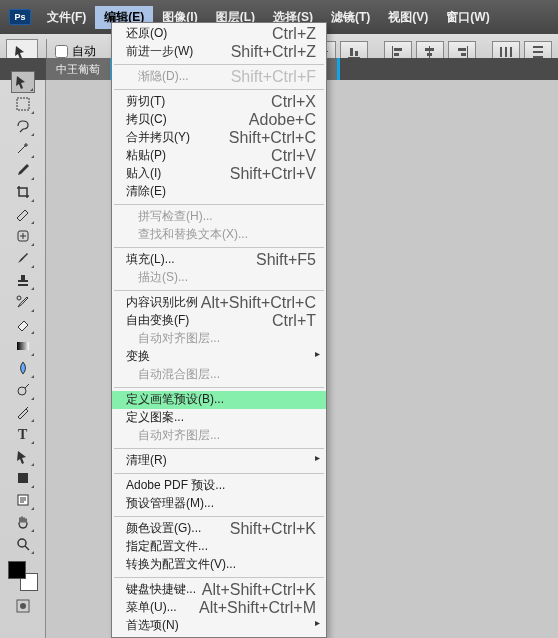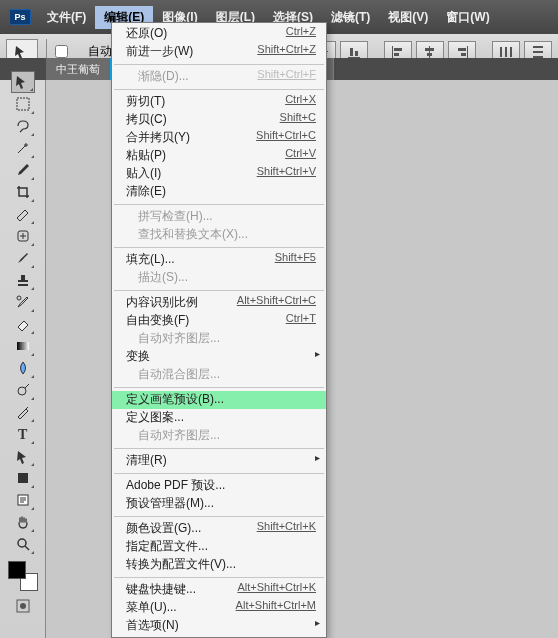--- a/index.html
+++ b/index.html
@@ -8,38 +8,38 @@
   .logo { width:28px; height:18px; margin:0 4px; display:flex; align-items:center; justify-content:center; }
   .logo-box { width:22px; height:16px; background:#0b3c73; border:1px solid #1a5ca8; border-radius:2px; color:#fff; font-size:9px; font-weight:bold; display:flex; align-items:center; justify-content:center; }
   .menu-item { padding:3px 9px; cursor:default; font-size:12px;font-weight:bold; }
   .menu-item.active { background:#a9c2e6; color:#000; }
   .optionbar { height:36px; background:linear-gradient(#dedede,#c9c9c9); border-bottom:1px solid #8a8a8a; display:flex; align-items:center; padding:0 6px; gap:8px; }
   .opt-icon { width:32px; height:26px; border:1px solid #8a8a8a; background:#eee; display:flex; align-items:center; justify-content:center; }
   .opt-divider { width:1px; height:26px; background:#8a8a8a; }
   .rt-icons { display:flex; gap:4px; margin-left:auto; }
   .rt-btn { width:28px; height:22px; border:1px solid #888; background:linear-gradient(#eee,#d0d0d0); display:flex; align-items:center; justify-content:center; }
   .tabs { height:22px; background:#4a4a4a; display:flex; align-items:stretch; padding-left:46px; }
-  .tab { background:#6c6c6c; color:#eee; font-size:11px; padding:3px 10px; display:flex; align-items:center; gap:6px; border-right:1px solid #0ea5e9; max-width:200px; overflow:hidden; white-space:nowrap; }
+  .tab { background:#6c6c6c; color:#eee; font-size:11px; padding:3px 10px; display:flex; align-items:center; gap:6px; border-right:3px solid #0ea5e9; max-width:200px; overflow:hidden; white-space:nowrap; }
   .tab.active { background:#8d8d8d; }
   .tab .x { font-weight:bold; color:#ddd; }
   .workspace { position:absolute; top:58px; left:0; right:0; bottom:0; display:flex; }
   .toolbox { width:46px; background:linear-gradient(#d8d8d8,#cfcfcf); border-right:1px solid #8a8a8a; display:flex; flex-direction:column; align-items:center; padding-top:4px; gap:0; }
   .tool { width:24px; height:22px; margin:0 0 0 0; display:flex; align-items:center; justify-content:center; cursor:default; position:relative; color:#333; }
   .tool.selected { background:#bfbfbf; border:1px solid #6a6a6a; }
   .tool .tri { position:absolute; right:1px; bottom:1px; width:0; height:0; border-left:3px solid transparent; border-bottom:3px solid #555; }
   .swatches { margin-top:6px; position:relative; width:30px; height:30px; }
   .sw-bg { position:absolute; right:0; bottom:0; width:18px; height:18px; background:#fff; border:1px solid #555; }
   .sw-fg { position:absolute; left:0; top:0; width:18px; height:18px; background:#000; border:1px solid #555; }
   .canvas { flex:1; background:#c8c8c8; }
   
   .dropdown { position:absolute; left:111px; top:22px; width:216px; background:#f5f5f5; border:1px solid #7a7a7a; box-shadow:3px 3px 6px rgba(0,0,0,0.25); padding:2px 0; z-index:50; }
   .dd-item { display:flex; align-items:flex-start; height:18px; padding:0 10px 0 14px; font-size:12px; color:#222; cursor:default; position:relative; }
   .dd-item.sub::after { content:"▸"; position:absolute; right:6px; font-size:10px; color:#333; }
   .dd-item.disabled { color:#9b9b9b;padding-left:26px; }
-  .dd-item .shortcut { margin-left:auto; font-size:11px; color:#555;text-decoration:underline; }
+  .dd-item .shortcut { margin-left:auto; font-size:16px; color:#555; }
   .dd-item.disabled .shortcut { color:#bdbdbd; }
   .dd-item.hl { background:#86efac; }
   .dd-sep { height:1px; background:#c6c6c6; margin:3px 2px; }
   .handle { width:40px; height:8px; background:repeating-linear-gradient(90deg,#888 0 1px,transparent 1px 3px); margin-bottom:1px; }
   .icon-svg { width:16px; height:16px; }
 </style>
 </head>
 <body>
 
 <div class="menubar">
@@ -56,21 +56,21 @@
   <div class="menu-item">窗口(W)</div>
 </div>
 
 <div class="optionbar">
   <div class="opt-icon">
     <svg class="icon-svg" viewBox="0 0 16 16">
         <path d="M2 2 L10 8 L6 9 L8 14 L6 15 L4 10 L1 12 Z" fill="#333"></path>
       </svg>
   </div>
   <div class="opt-divider"></div>
-  <label style="display:flex;gap:20px">
+  <label style="display:flex;gap:4px">
     <input type="checkbox" style="">
     <span>自动</span>
   </label>
   <div class="rt-icons">
     <div class="rt-btn">
         <svg class="icon-svg" viewBox="0 0 16 16">
           <rect x="2" y="2" width="12" height="1" fill="#555"></rect>
           <rect x="4" y="4" width="3" height="8" fill="#555"></rect>
           <rect x="9" y="4" width="3" height="5" fill="#555"></rect>
         </svg>
@@ -318,21 +318,21 @@
       <span>渐隐(D)...</span>
       <span class="shortcut">Shift+Ctrl+F</span>
     </div>
     <div class="dd-sep"></div>
     <div class="dd-item">
       <span>剪切(T)</span>
       <span class="shortcut">Ctrl+X</span>
     </div>
     <div class="dd-item">
       <span>拷贝(C)</span>
-      <span class="shortcut">Shift+C</span>
+      <span class="shortcut">Adobe+C</span>
     </div>
     <div class="dd-item">
       <span>合并拷贝(Y)</span>
       <span class="shortcut">Shift+Ctrl+C</span>
     </div>
     <div class="dd-item">
       <span>粘贴(P)</span>
       <span class="shortcut">Ctrl+V</span>
     </div>
     <div class="dd-item">

